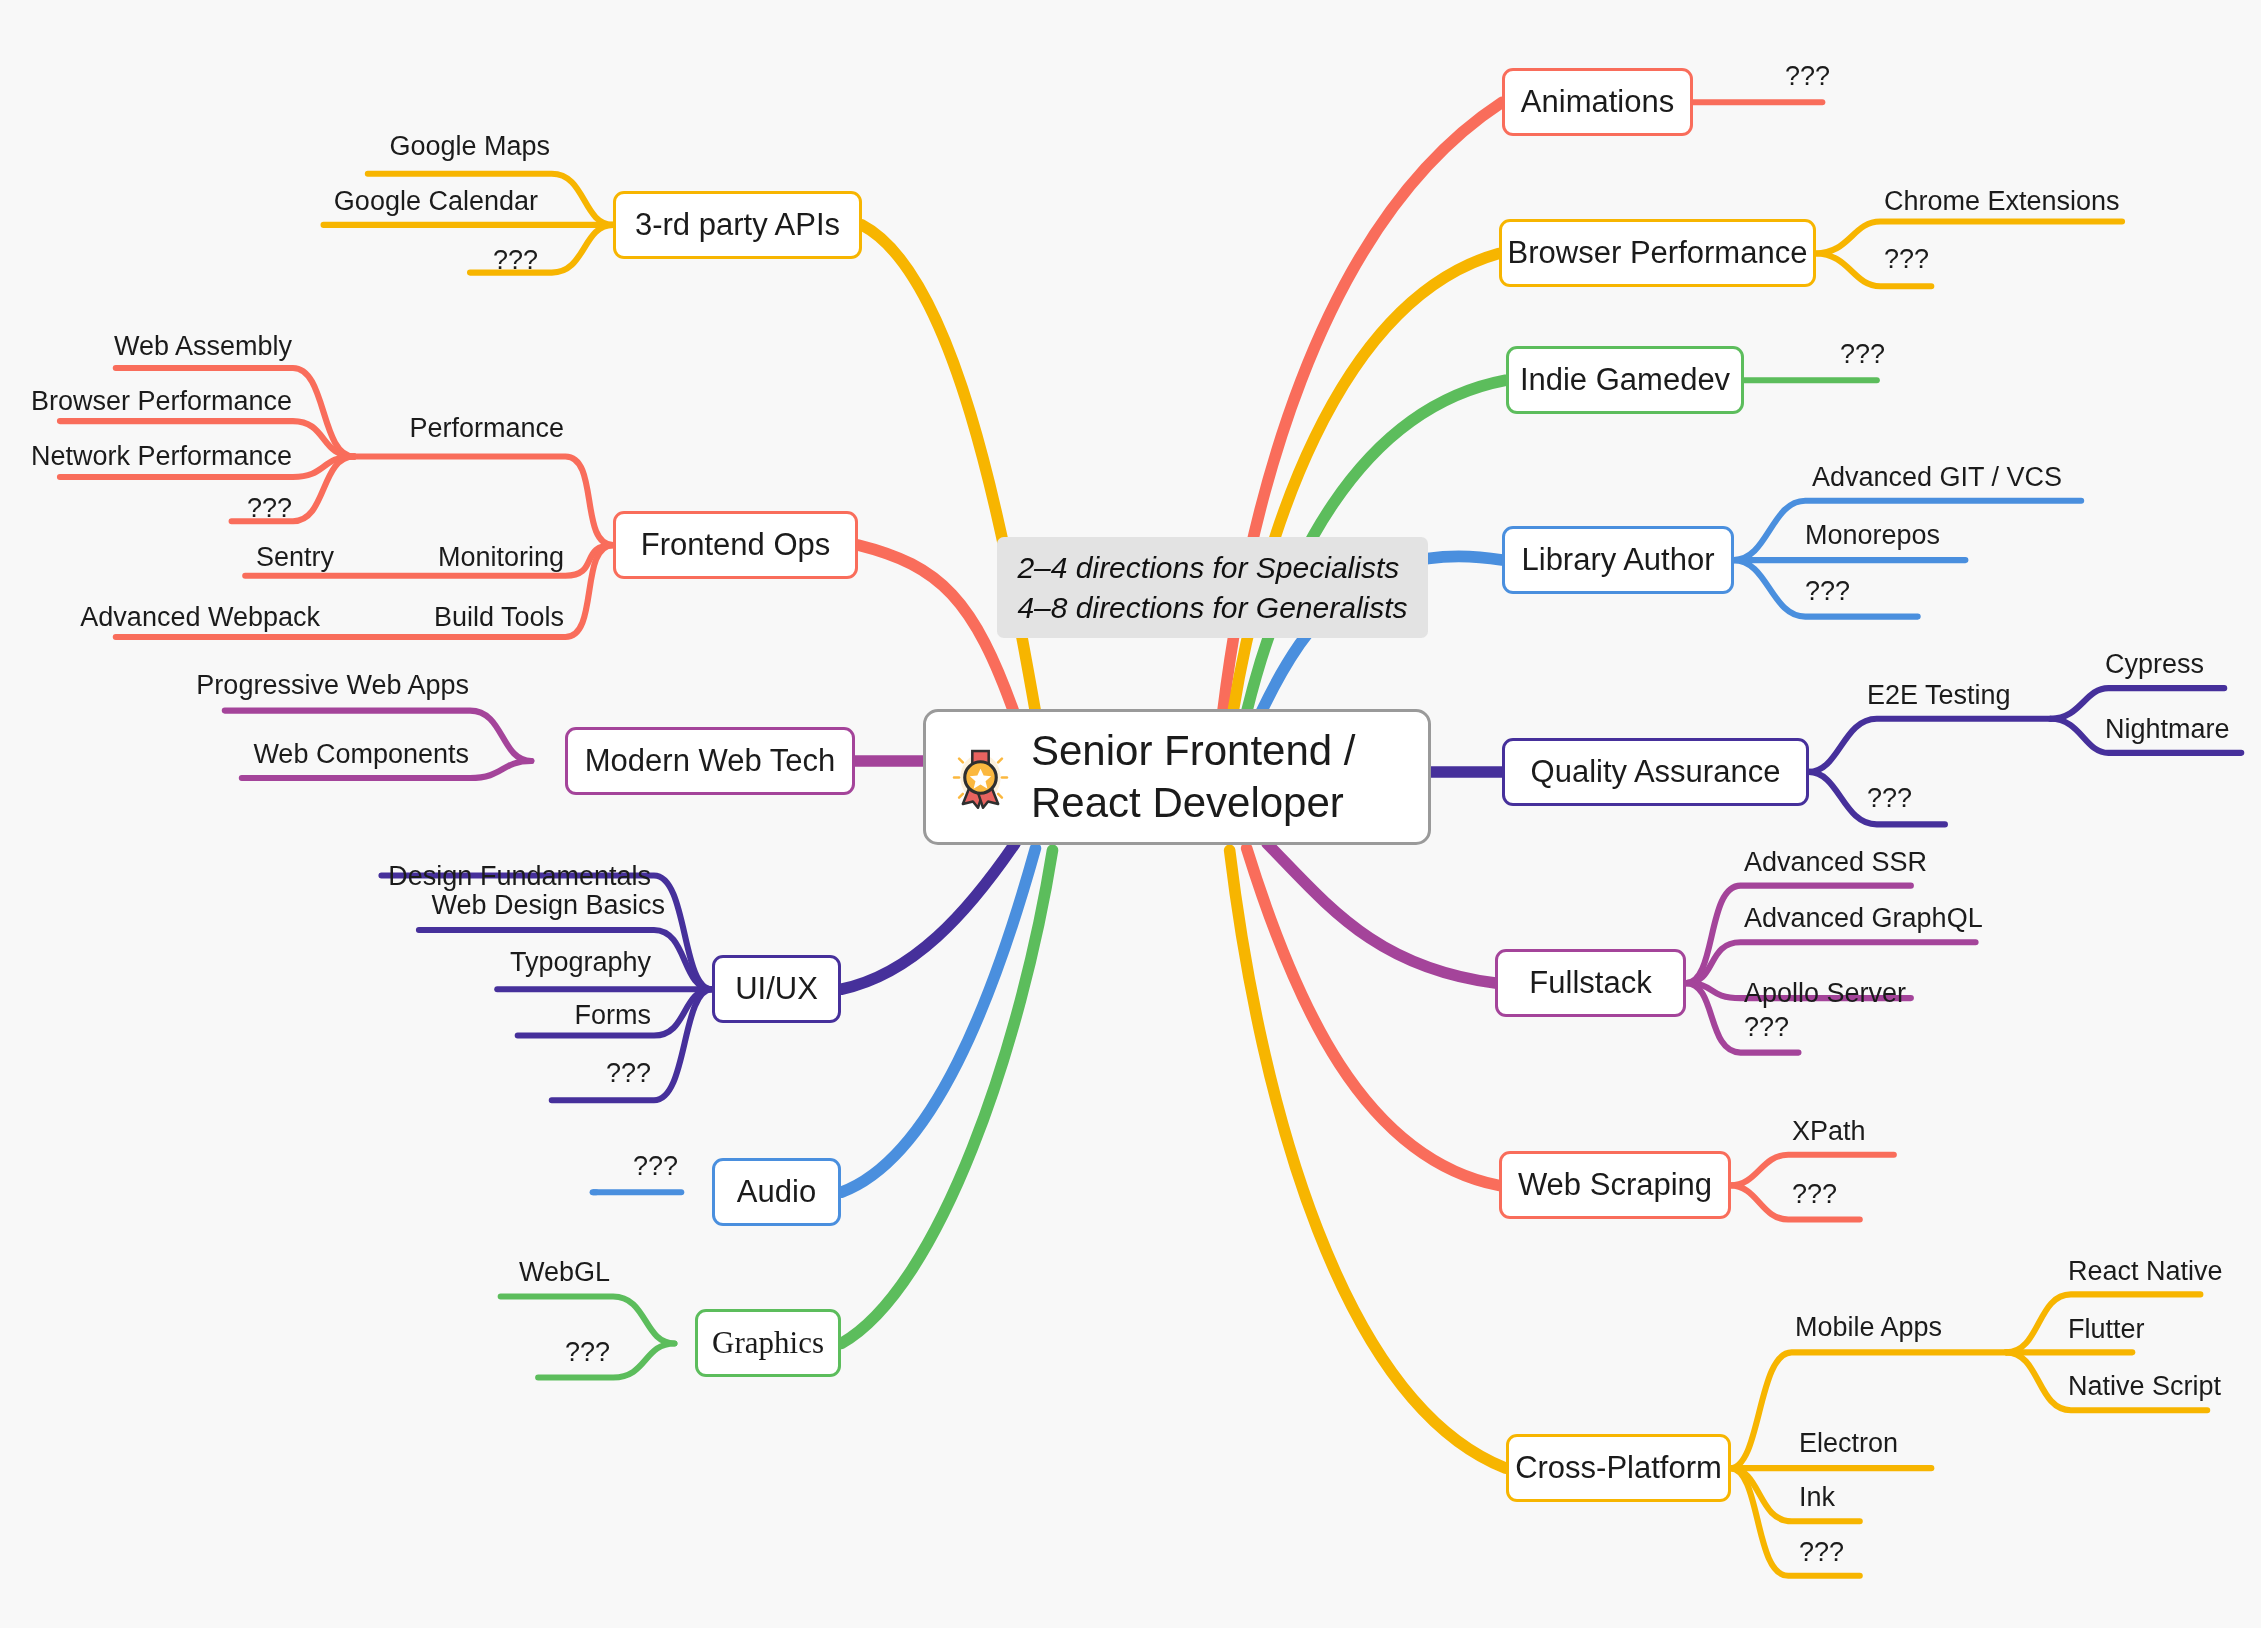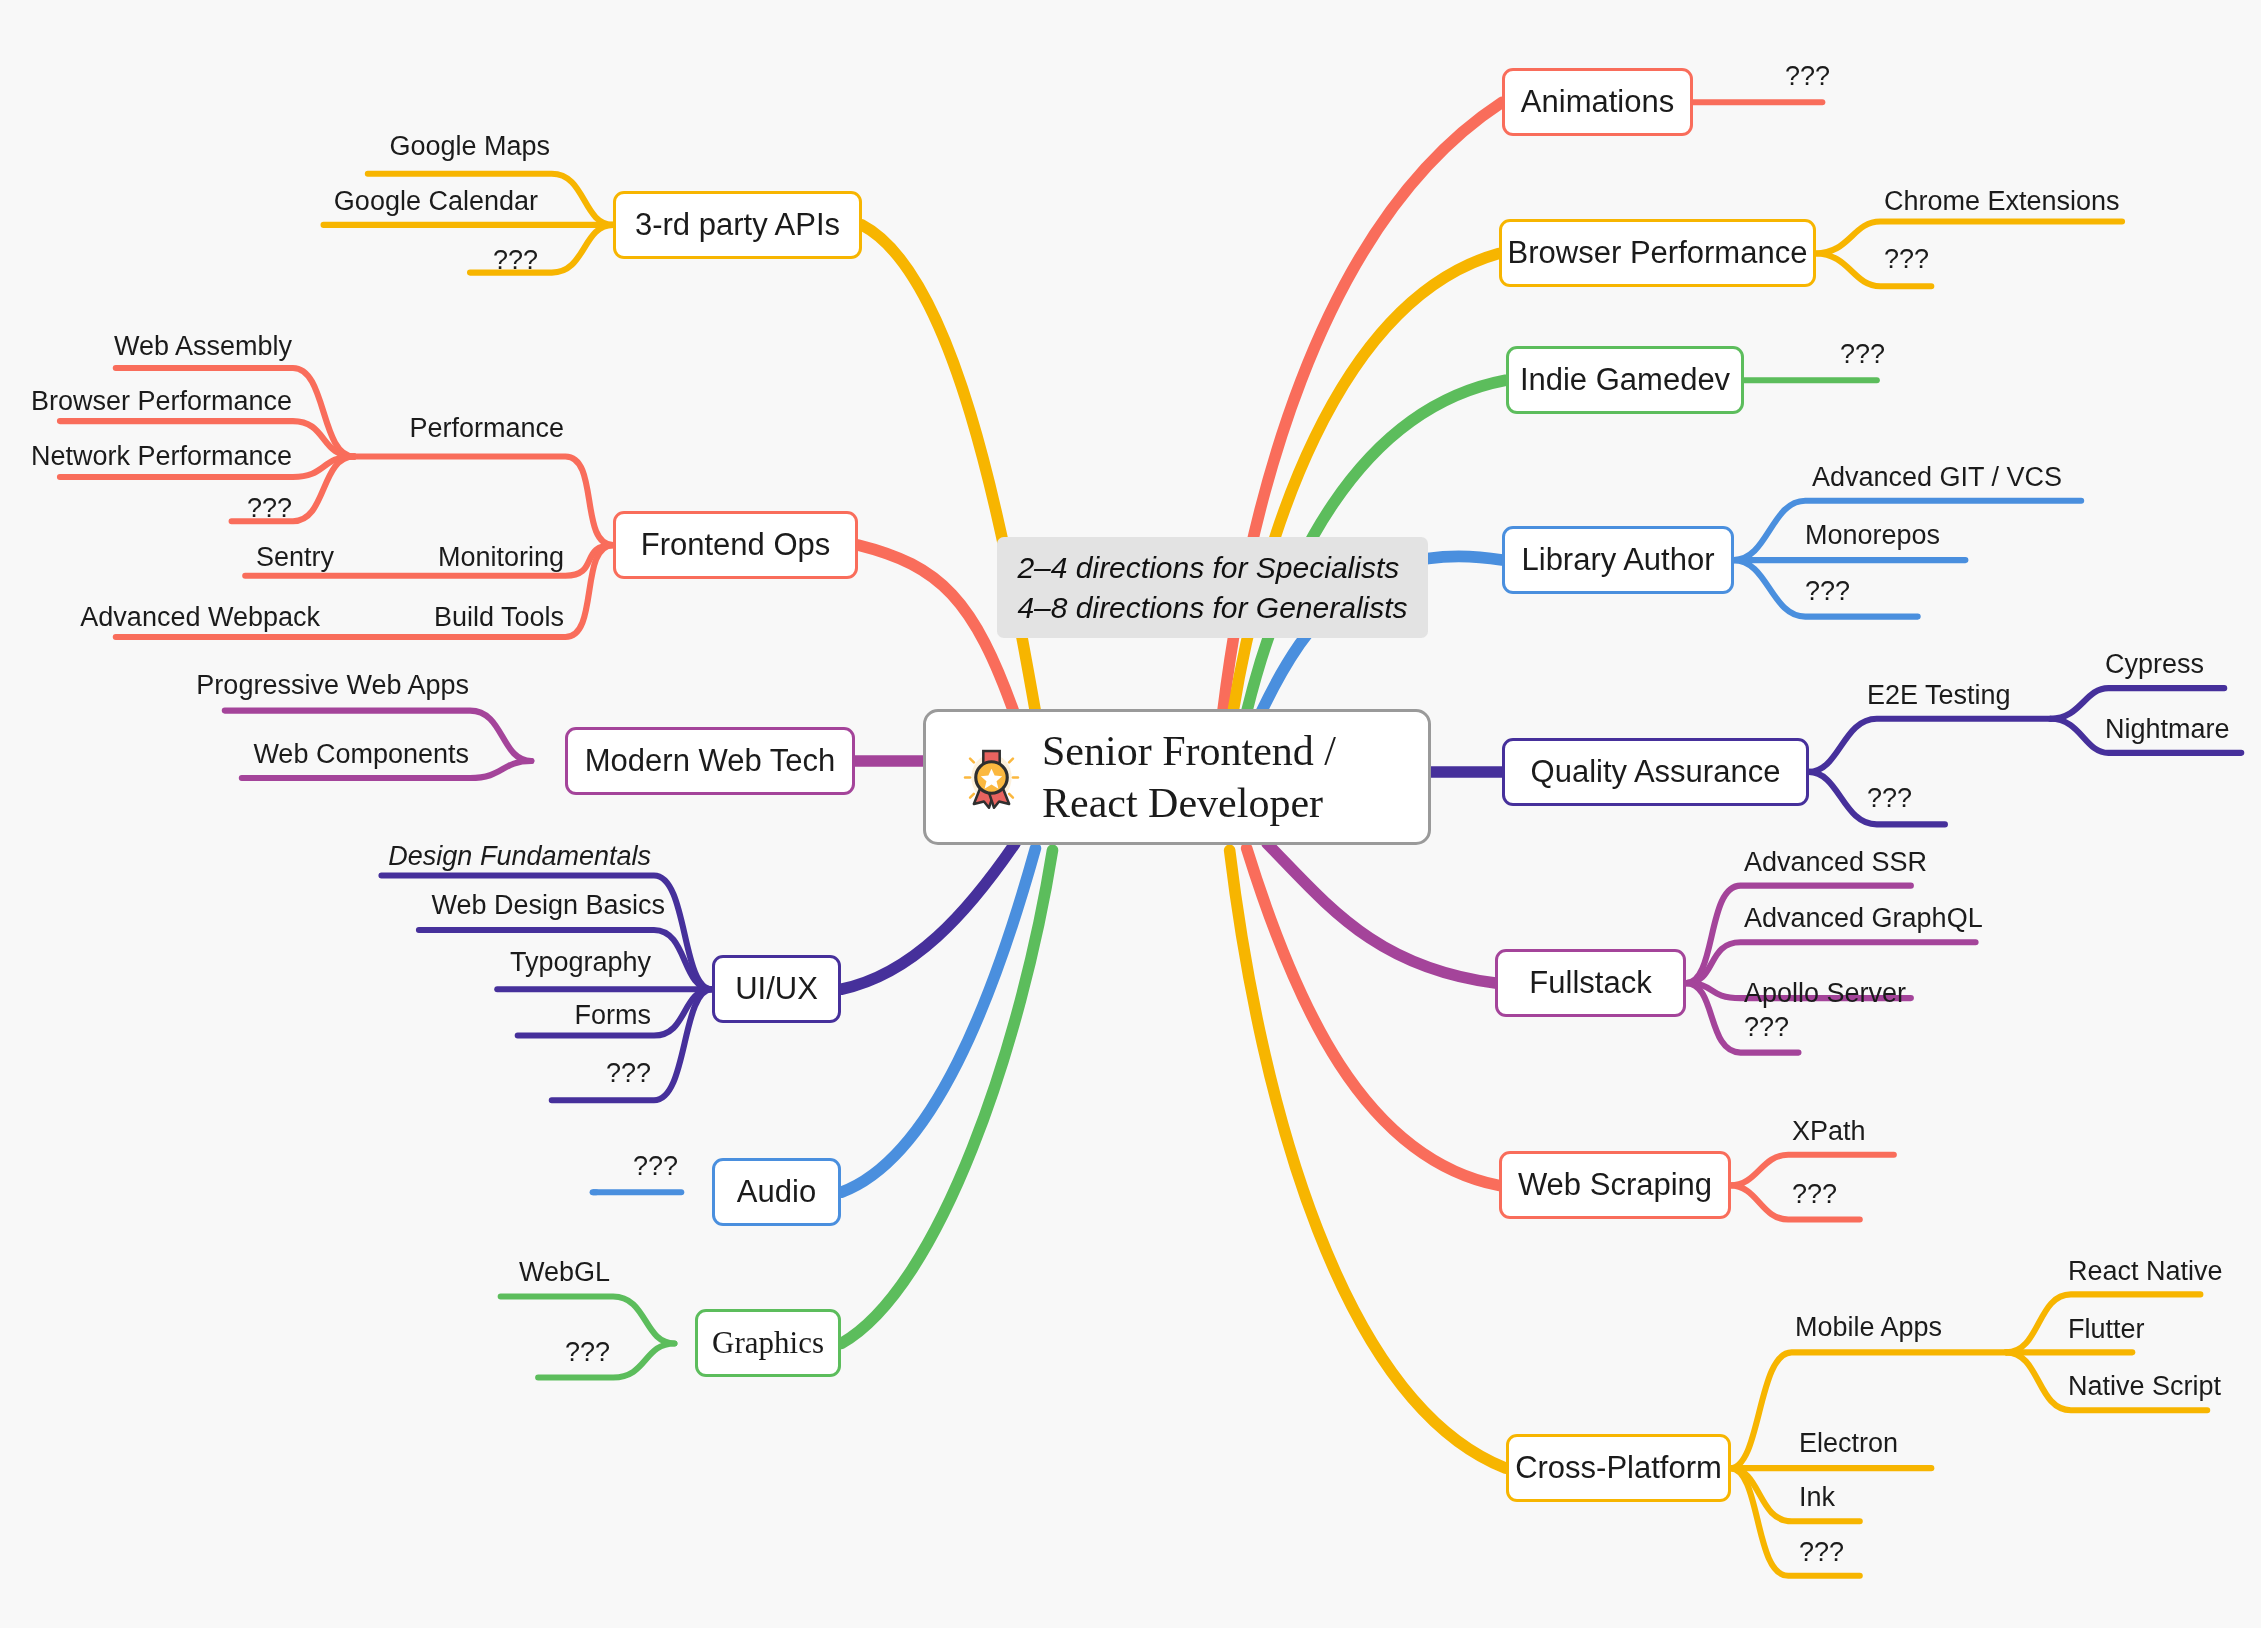--- a/index.html
+++ b/index.html
@@ -20,22 +20,21 @@
     box-sizing:border-box;
     white-space:nowrap;
     color:#1b1b1b;
     font-size:31px;
     padding:0 17.7px;
   }
   .node.center{
     border-color:#9a9a9a;border-width:3.4px;border-radius:15px;
     font-size:42px;line-height:1.25;
     justify-content:flex-start;gap:19px;
-    padding:0 34px;
-    font-family:Liberation Serif, serif;
+    padding:0 23px;
   }
   .node.center .ctext{display:flex;flex-direction:column;}
   .leaf{
     position:absolute;
     font-size:27px;color:#1b1b1b;
     white-space:nowrap;
   }
   .leaf.r{transform:translate(0,-50%);}
   .leaf.l{transform:translate(-100%,-50%);}
   .note{
@@ -261,21 +260,21 @@
   <div class="leaf l" style="left:292px;top:346px;">Web Assembly</div>
   <div class="leaf l" style="left:292px;top:401px;">Browser Performance</div>
   <div class="leaf l" style="left:292px;top:456px;">Network Performance</div>
   <div class="leaf l" style="left:292px;top:508px;">???</div>
   <div class="leaf l" style="left:334px;top:557px;">Sentry</div>
   <div class="leaf l" style="left:320px;top:617px;">Advanced Webpack</div>
 
   <div class="leaf l" style="left:469px;top:685px;">Progressive Web Apps</div>
   <div class="leaf l" style="left:469px;top:754px;">Web Components</div>
 
-  <div class="leaf l" style="left:651px;top:856px;font-style:italic;">Design Fundamentals</div>
+  <div class="leaf l" style="left:651px;top:876px;">Design Fundamentals</div>
   <div class="leaf l" style="left:638px;top:905px;margin-left:27px;">Web Design Basics</div>
   <div class="leaf l" style="left:651px;top:962px;">Typography</div>
   <div class="leaf l" style="left:651px;top:1015px;">Forms</div>
   <div class="leaf l" style="left:651px;top:1073px;">???</div>
 
   <div class="leaf l" style="left:678px;top:1166px;">???</div>
 
   <div class="leaf l" style="left:610px;top:1272px;">WebGL</div>
   <div class="leaf l" style="left:610px;top:1352px;">???</div>
 

